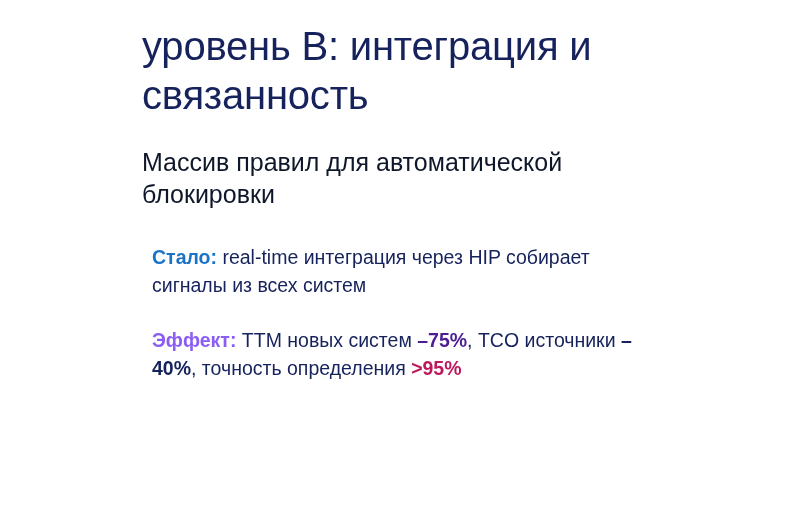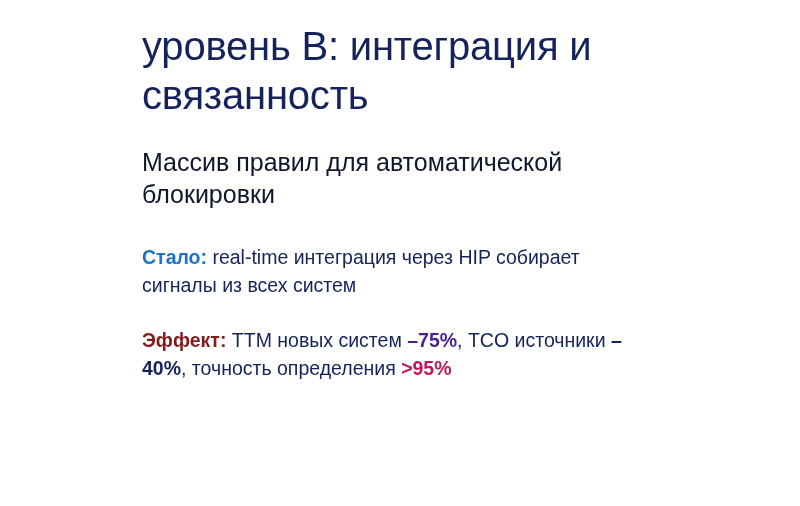--- a/index.html
+++ b/index.html
@@ -40,20 +40,21 @@
   }
   .bullets {
     margin-top: 32px;
   }
   .bullet {
     color: #16225c;
     font-size: 19.5px;
     line-height: 1.45;
     max-width: 530px;
     margin-bottom: 27px;
+    margin-left: 10px;
   }
   .bullet:last-child {
     margin-bottom: 0;
   }
   .lead {
     color: #1a73c8;
     font-weight: bold;
   }
   .num {
     font-weight: bold;
@@ -67,17 +68,17 @@
 
   <h1 class="title" style="color: rgb(22, 34, 92);">уровень B: интеграция и связанность</h1>
 
   <div class="subtitle" style="color: #0f172a;">Массив правил для автоматической блокировки</div>
 
   <div class="bullets">
     <div class="bullet" style="color: rgb(22, 34, 92);">
       <span class="lead" style="color: rgb(26, 115, 200);">Стало:</span><span><span> real-time интеграция через HIP собирает сигналы из всех систем</span></span>
     </div>
     <div class="bullet" style="color: rgb(22, 34, 92);">
-      <span class="lead" style="color: #7f1d1d;">Эффект:</span><span><span> TTM новых систем </span><span class="num" style="color: #4c1d95;">–75%</span><span>, TCO источники </span><span class="num" style="color: rgb(22, 34, 92);">–40%</span><span>, точность определения </span><span class="num" style="color: #be185d;">&gt;95%</span></span>
+      <span class="lead" style="color: #8b5cf6;">Эффект:</span><span><span> TTM новых систем </span><span class="num" style="color: #4c1d95;">–75%</span><span>, TCO источники </span><span class="num" style="color: rgb(22, 34, 92);">–40%</span><span>, точность определения </span><span class="num" style="color: #be185d;">&gt;95%</span></span>
     </div>
   </div>
 
 </div>
 
 </body></html>

